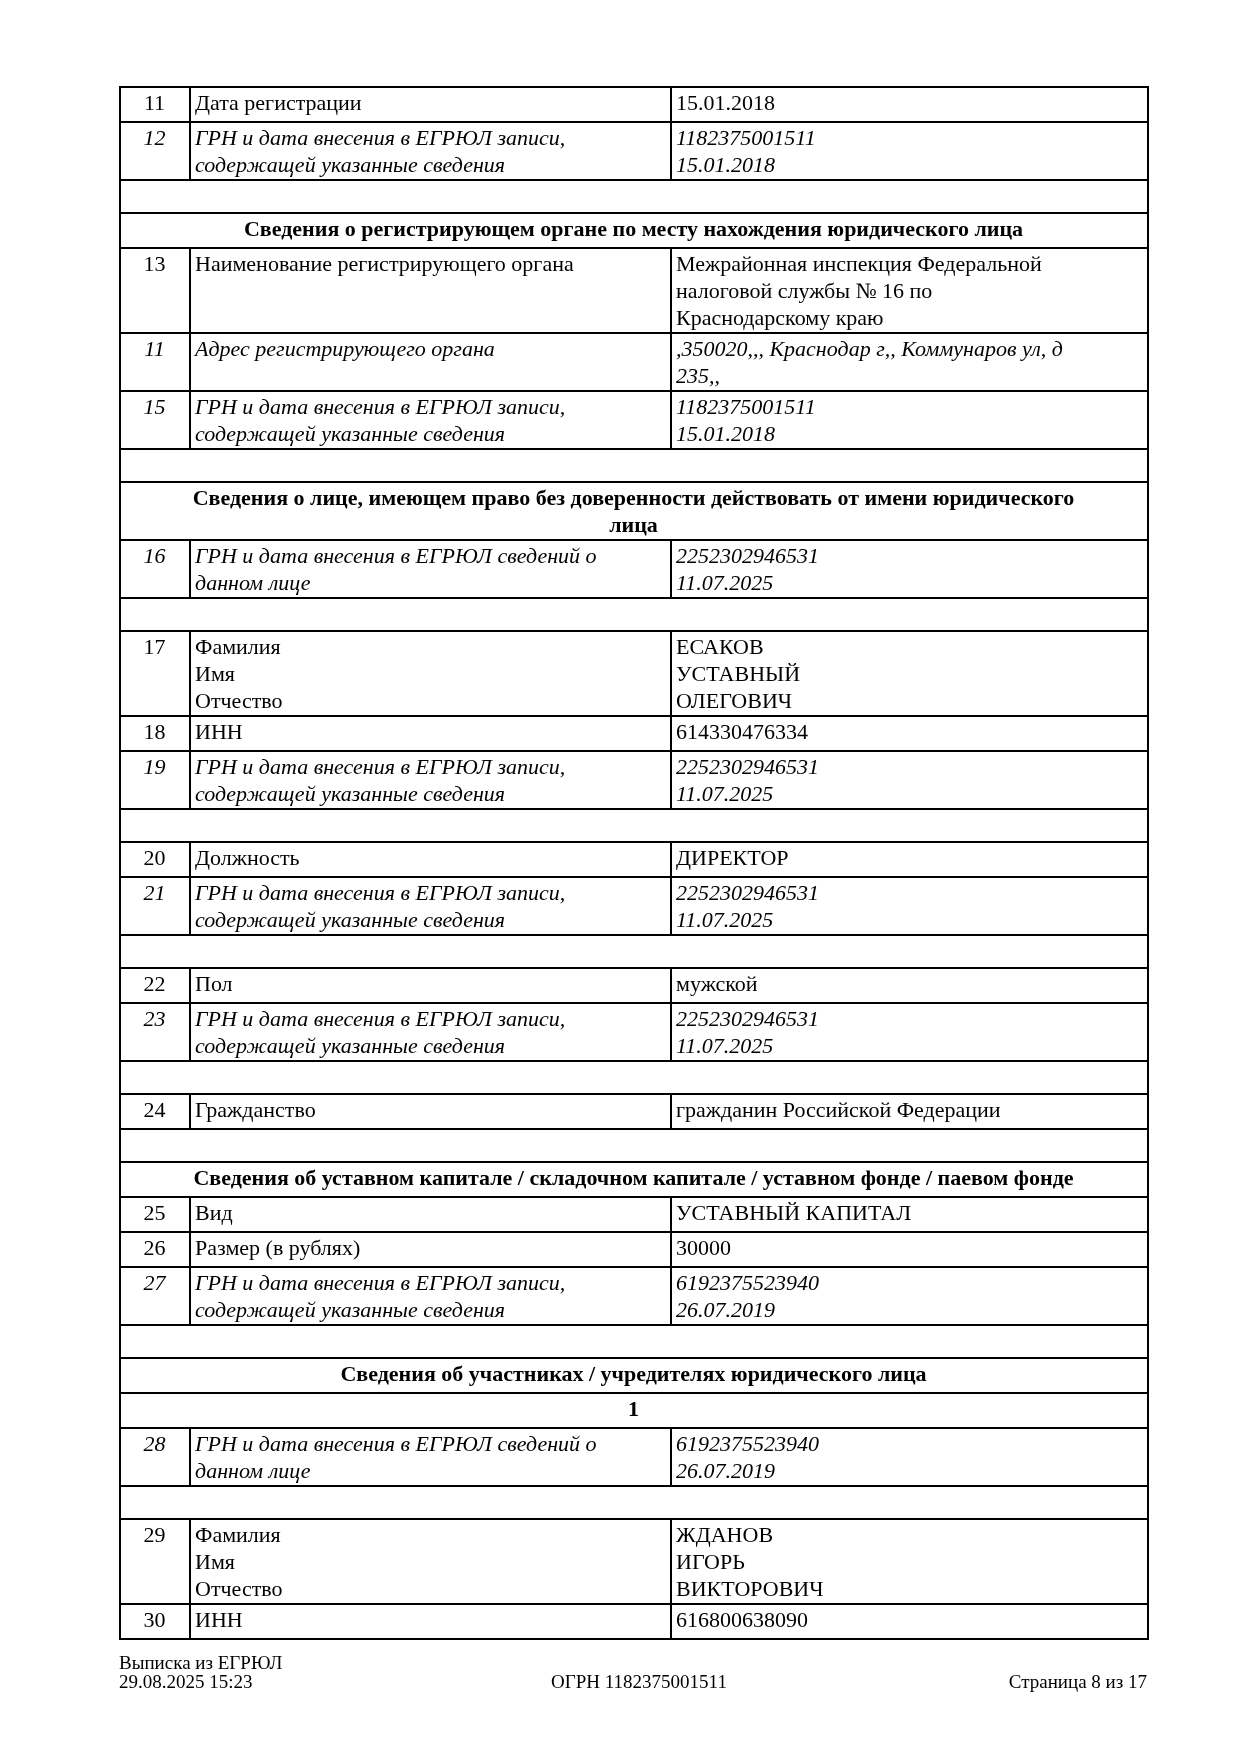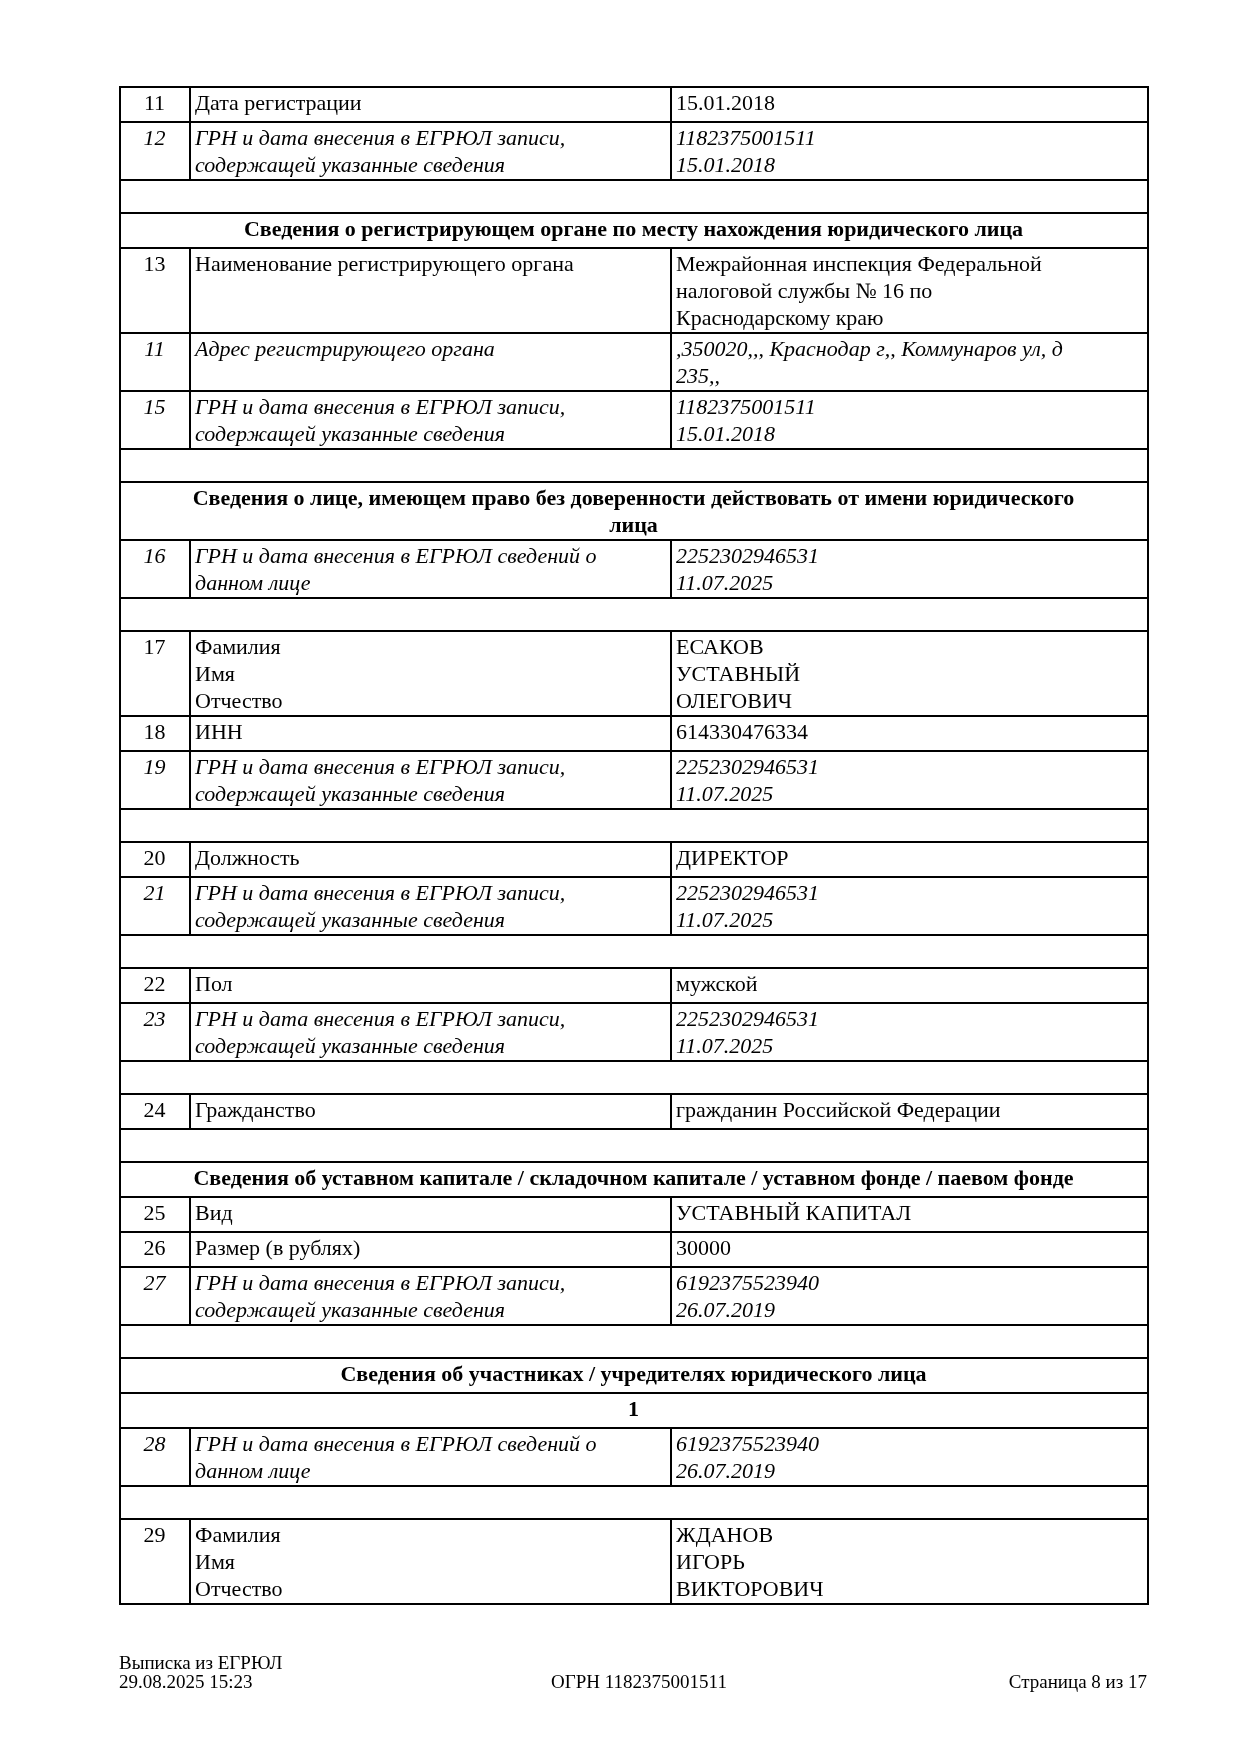--- a/index.html
+++ b/index.html
@@ -252,20 +252,25 @@
       </tr>
       <tr class="h84">
         <td class="num">29</td>
         <td class="label">Фамилия
 Имя
 Отчество</td>
         <td class="value">ЖДАНОВ
 ИГОРЬ
 ВИКТОРОВИЧ</td>
       </tr>
+      <tr class="h35">
+        <td class="num">30</td>
+        <td class="label">ИНН</td>
+        <td class="value">616800638090</td>
+      </tr>
     </tbody>
   </table>
 
   <div class="footer">
     <div class="footer-left">
       <div>Выписка из ЕГРЮЛ</div>
       <div>29.08.2025 15:23</div>
     </div>
     <div class="footer-center">ОГРН 1182375001511</div>
     <div class="footer-right">Страница 8 из 17</div>

